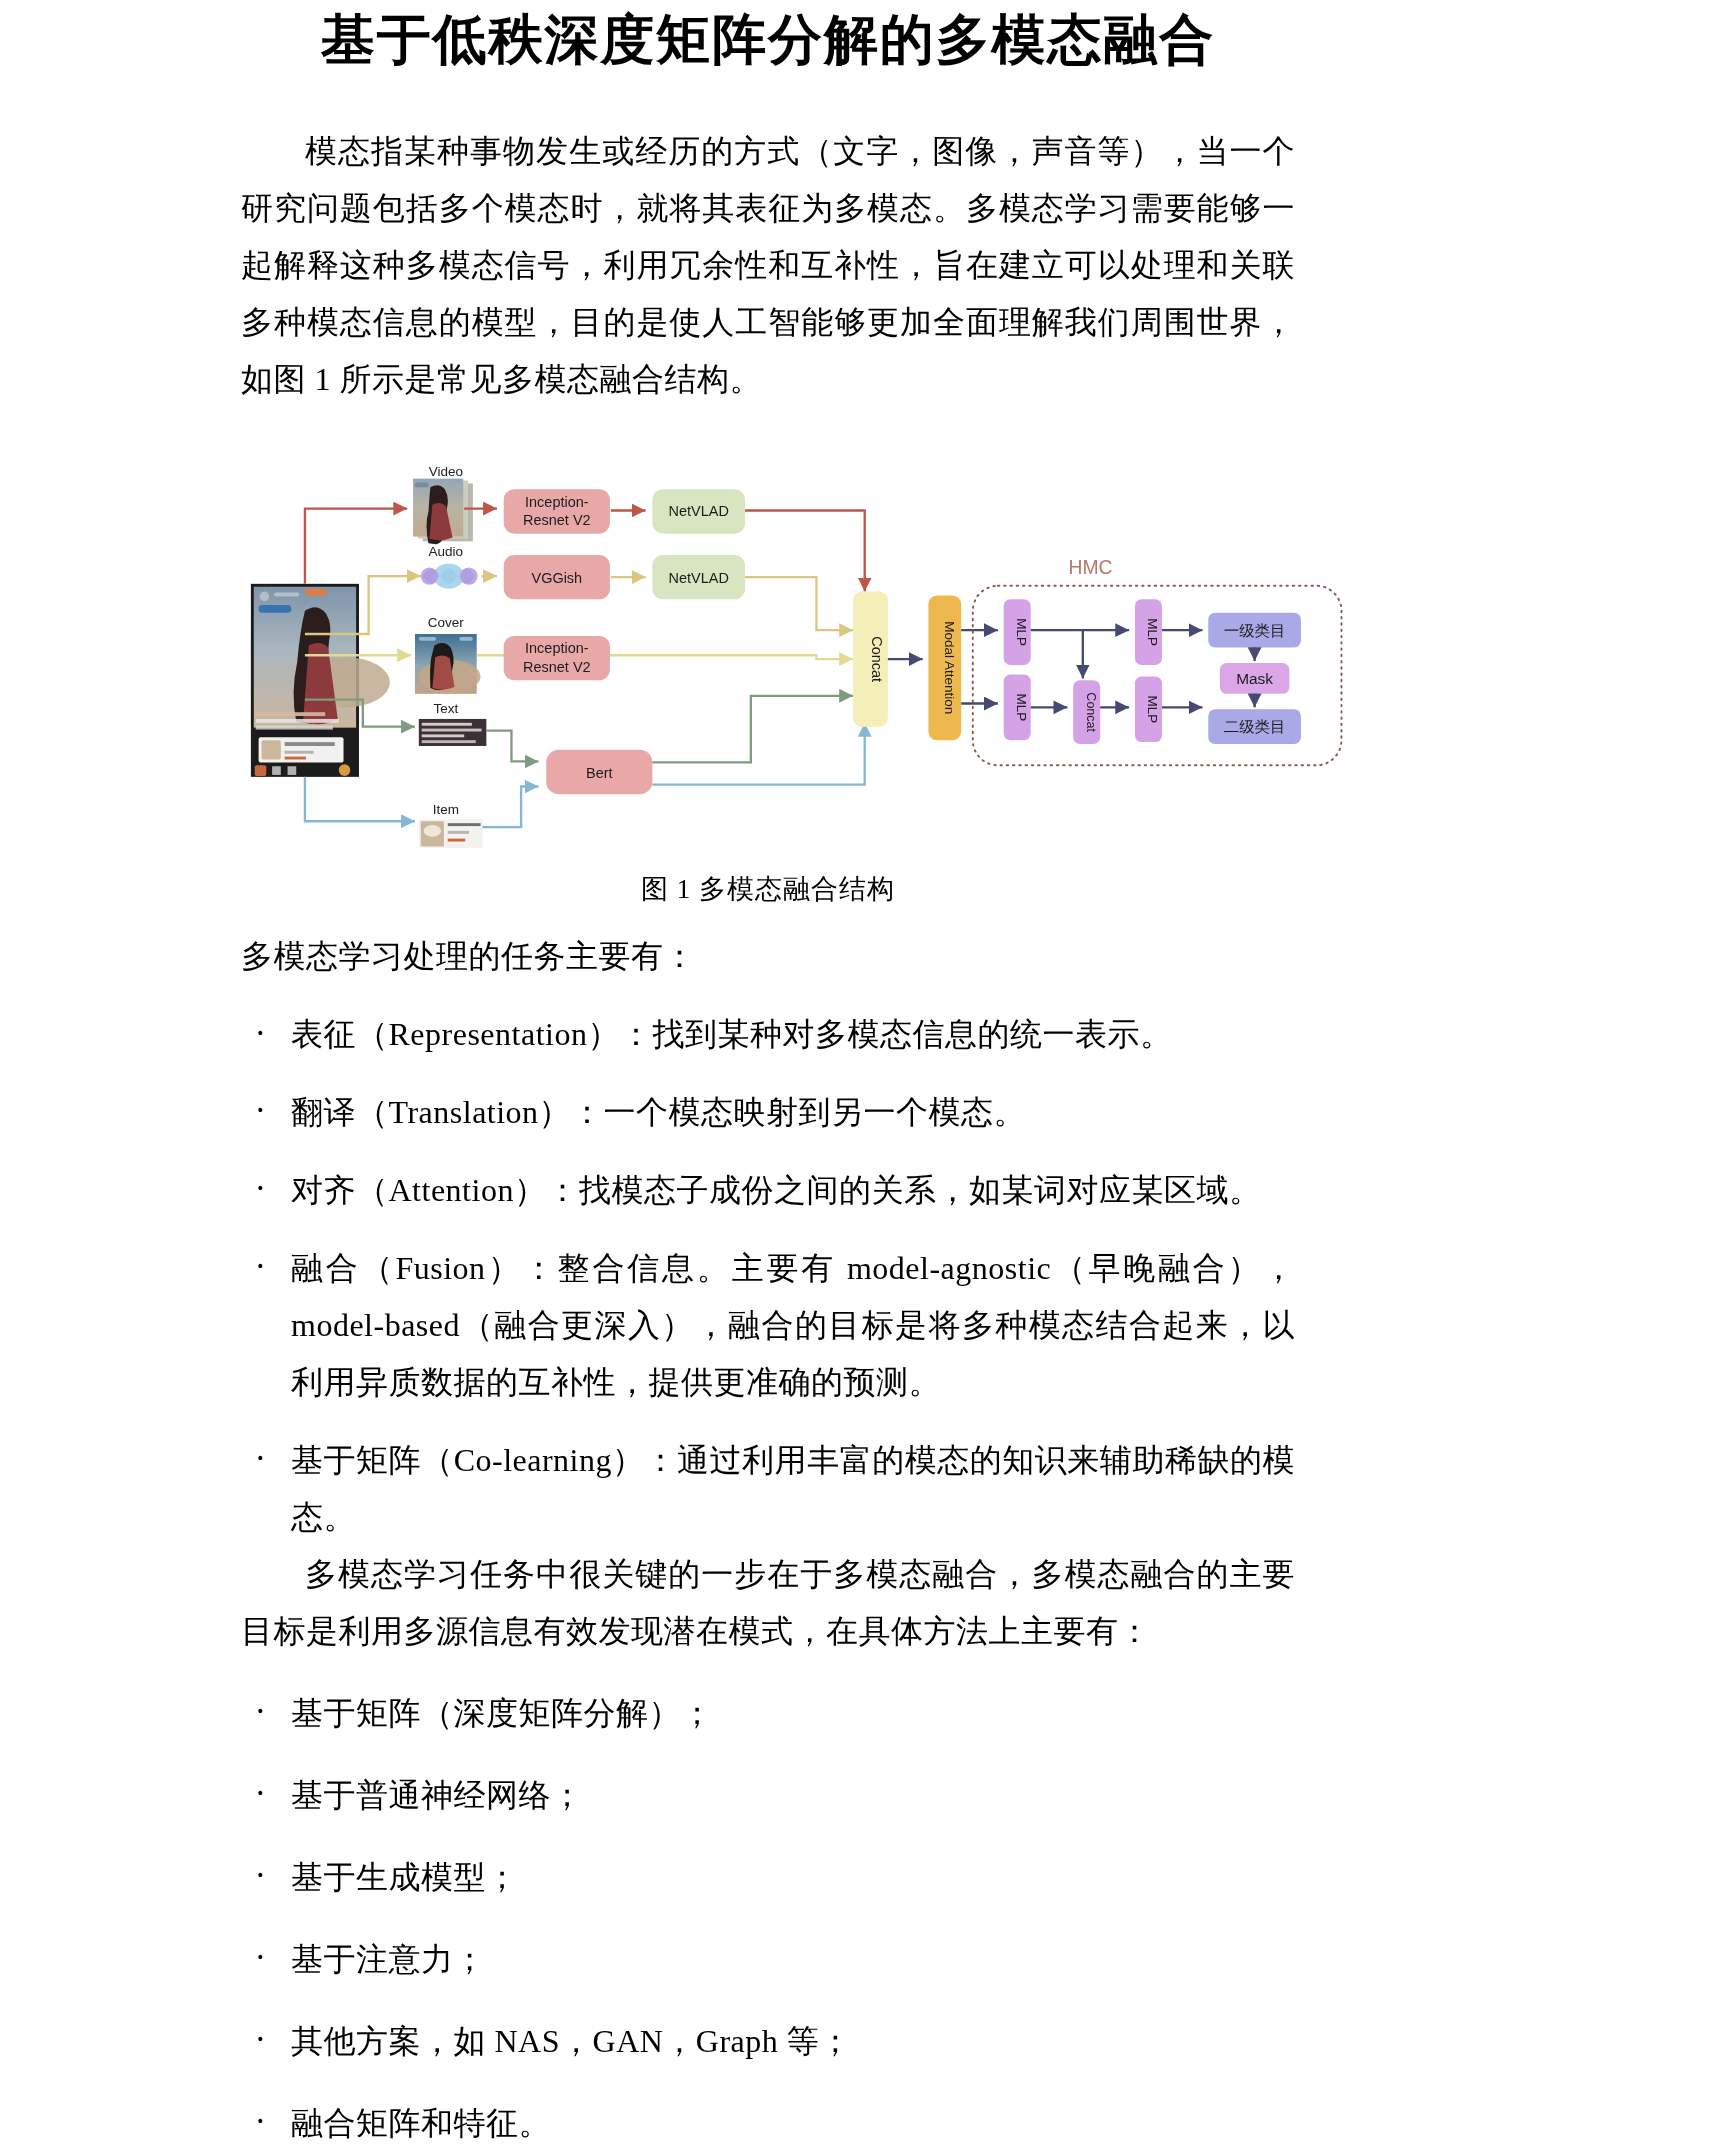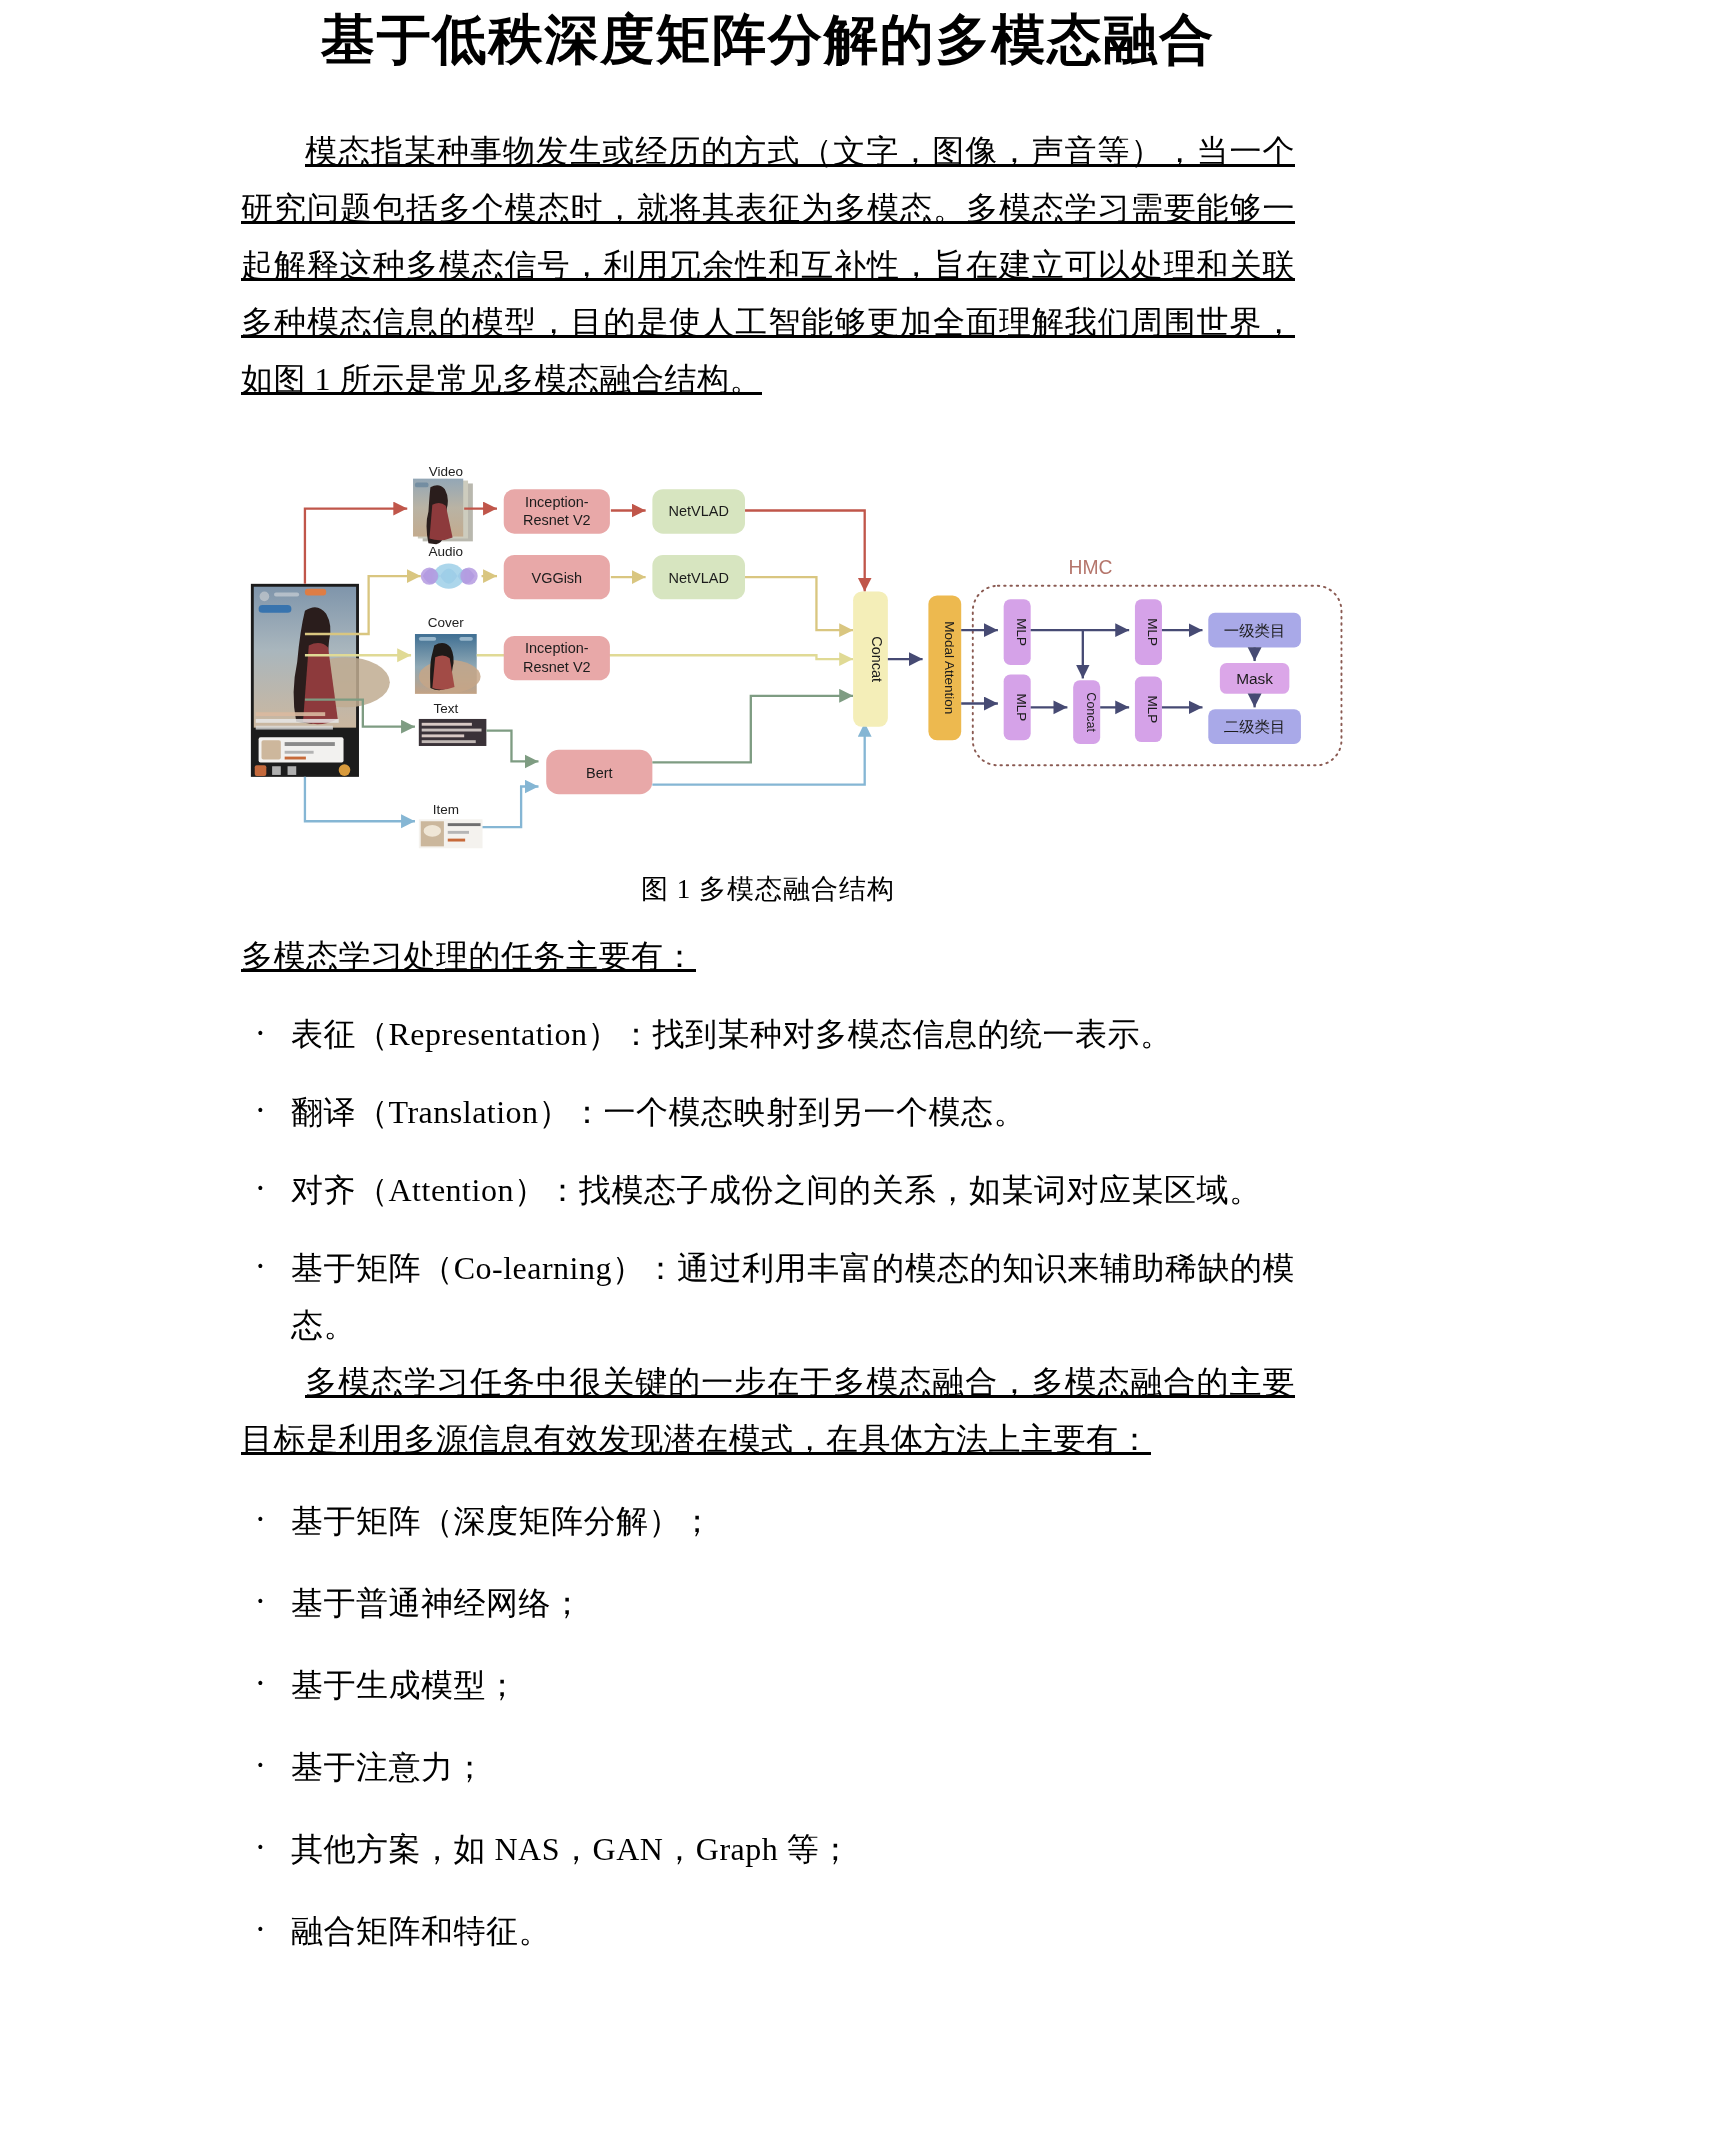--- a/index.html
+++ b/index.html
@@ -36,21 +36,20 @@
 
   
   .para {
     font-size: 32px;
     line-height: 1.78;
     text-align: justify;
     text-justify: inter-ideograph;
     margin: 0;
     text-indent: 64px;
     letter-spacing: 0.5px;
-    text-decoration: underline;
   }
   .para.first { margin-top: 50px; }
   .para.no-indent { text-indent: 0; }
   .lead-line {
     font-size: 32px;
     line-height: 1.78;
     margin: 0;
     text-indent: 0;
     letter-spacing: 0.5px;
   }
@@ -341,20 +340,21 @@
   </div>
 
   <div class="spacer-22"></div>
 
   <p class="para no-indent lead-line">多模态学习处理的任务主要有：</p>
 
   <ul class="bullets">
     <li>表征（Representation）：找到某种对多模态信息的统一表示。</li>
     <li>翻译（Translation）：一个模态映射到另一个模态。</li>
     <li>对齐（Attention）：找模态子成份之间的关系，如某词对应某区域。</li>
+    <li>融合（Fusion）：整合信息。主要有 model-agnostic（早晚融合），model-based（融合更深入），融合的目标是将多种模态结合起来，以利用异质数据的互补性，提供更准确的预测。</li>
     <li>基于矩阵（Co-learning）：通过利用丰富的模态的知识来辅助稀缺的模态。</li>
   </ul>
 
   <p class="para">多模态学习任务中很关键的一步在于多模态融合，多模态融合的主要目标是利用多源信息有效发现潜在模式，在具体方法上主要有：</p>
 
   <ul class="bullets tight">
     <li>基于矩阵（深度矩阵分解）；</li>
     <li>基于普通神经网络；</li>
     <li>基于生成模型；</li>
     <li>基于注意力；</li>

